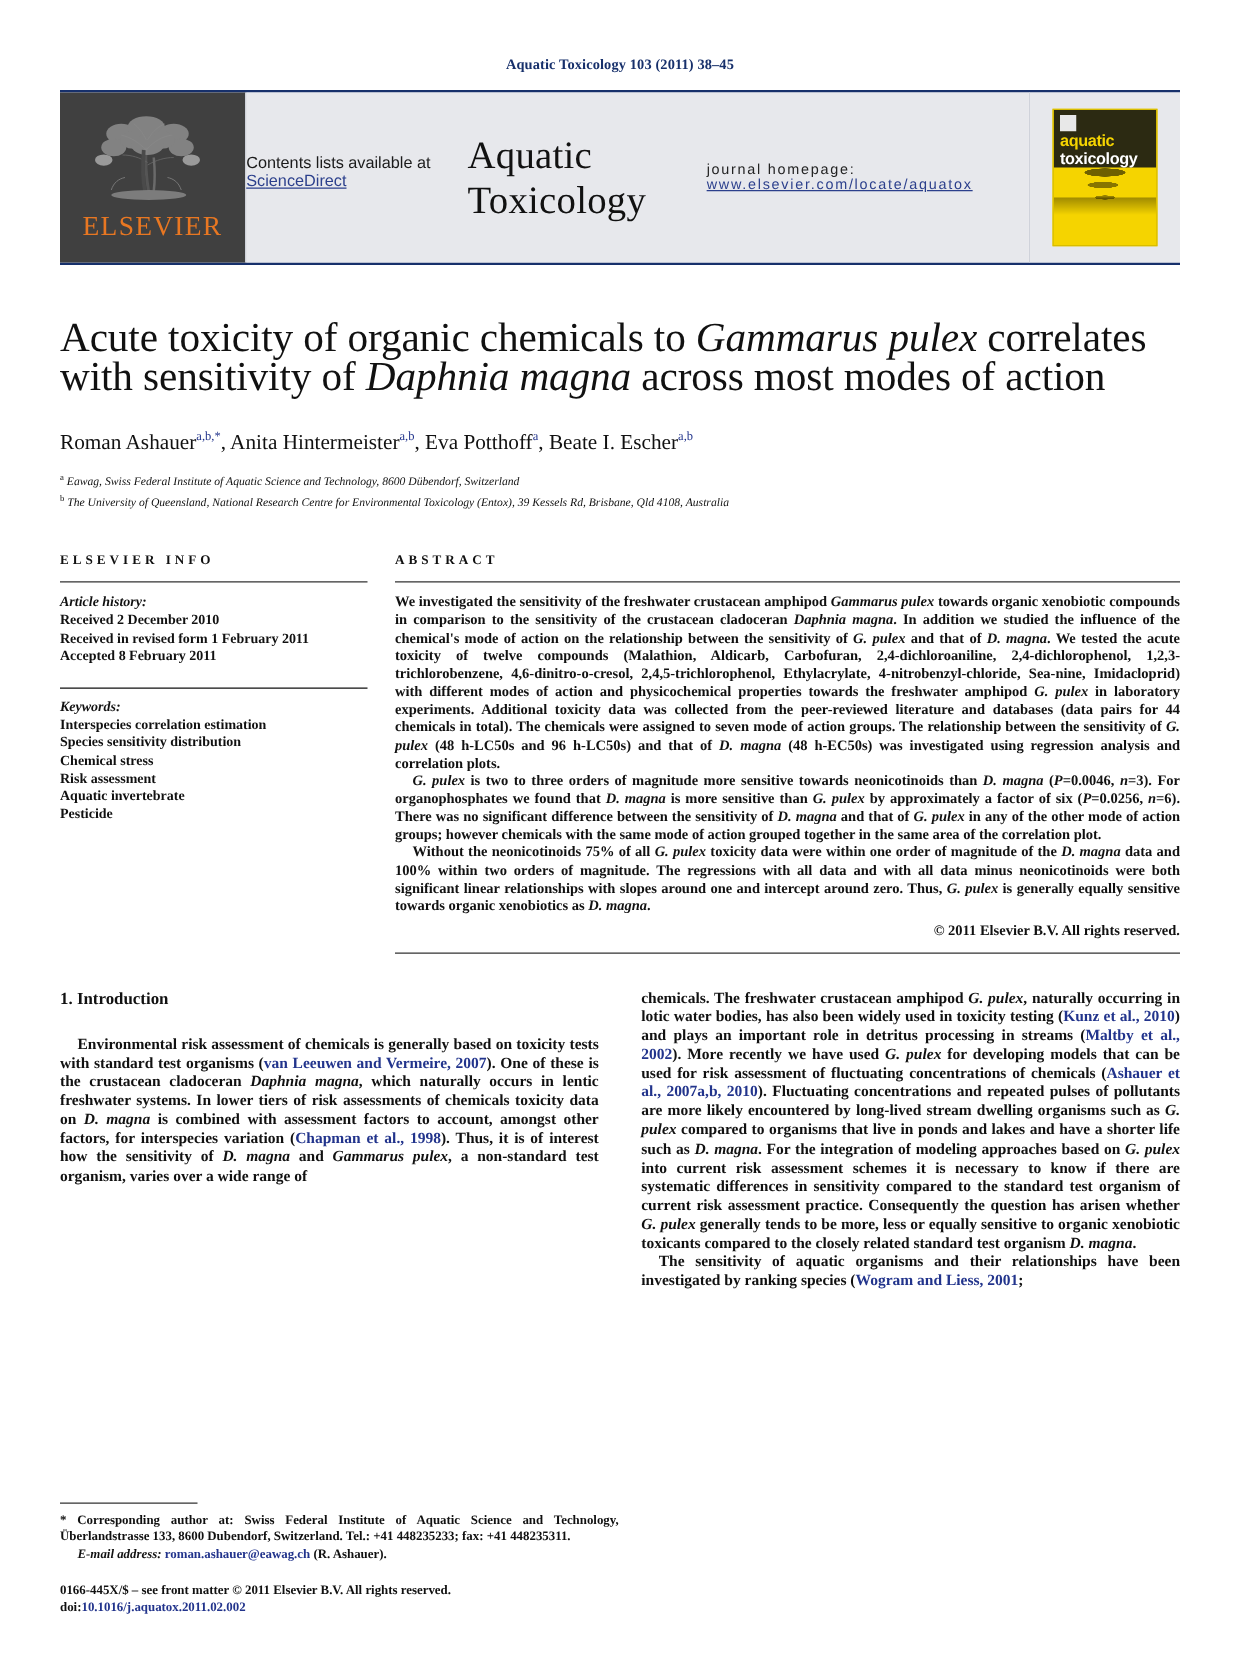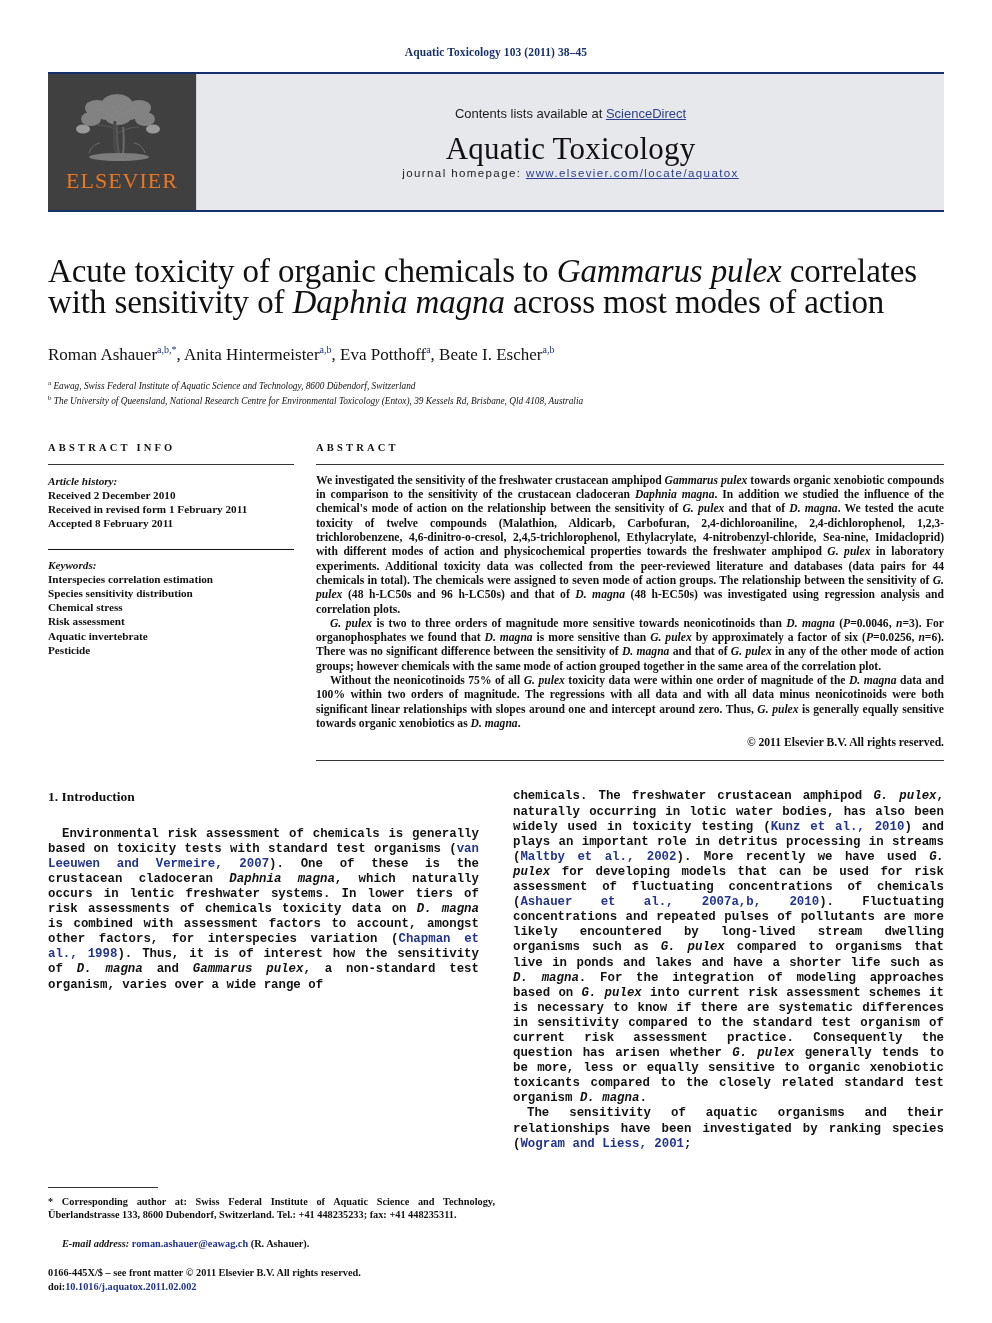--- a/index.html
+++ b/index.html
@@ -42,21 +42,21 @@
   .mast-left{
     width:148px;
     flex:0 0 148px;
     display:flex;align-items:center;justify-content:center;
     background:#404040;
     border-right:1px solid #cfd2da;
   }
   .mast-mid{
     flex:1 1 auto;
     background:#e7e8ec;
-    display:flex;flex-direction:column;
+    display:flex;flex-direction:row;
     align-items:center;justify-content:center;
     position:relative;
   }
   .mast-right{
     width:120px;flex:0 0 120px;
     background:#e7e8ec;
     display:flex;align-items:center;justify-content:center;
     border-left:1px solid #cfd2da;
   }
   .contents-line{
@@ -220,21 +220,21 @@
     font-size:13.5px;
     margin:0 0 22px 0;
   }
   h3.subhead{
     font-family:"Liberation Serif",serif;
     font-weight:bold;
     font-style:italic;
     font-size:12.6px;
     margin:0 0 17px 0;
   }
-  .bcol p{margin:0;text-indent:14px;font-family:Liberation Mono, monospace;}
+  .bcol p{margin:0;text-indent:14px;}
   .bcol p.noindent{text-indent:0;}
   .bcol em{font-style:italic;}
   a.ref{color:#22348c;text-decoration:none;font-weight:bold;}
 
   
   .footnote-wrap{
     position:absolute;
     left:48px;
     width:447px;
     bottom:30px;
@@ -244,21 +244,21 @@
   }
   .fn{
     font-family:"Liberation Serif",serif;
     font-size:10.3px;
     line-height:13.2px;
     font-weight:bold;
     color:#111;
     text-align:justify;
   }
   .fn .star{}
-  .fn-email{margin-top:16px;text-indent:14px;}
+  .fn-email{margin-top:1px;text-indent:14px;}
   .fn-email .lbl{font-style:italic;}
   .fn-email a{color:#22348c;text-decoration:none;}
   .issn{
     margin-top:16px;
     font-family:"Liberation Serif",serif;
     font-size:10.3px;
     line-height:13.4px;
     font-weight:bold;
     color:#111;
   }
@@ -316,20 +316,32 @@
     <div class="mast-mid">
       <div class="contents-line">
         <span>Contents lists available at </span><a class="sd" href="#">ScienceDirect</a>
       </div>
       <div class="journal-name">Aquatic Toxicology</div>
       <div class="homepage">
         <span>journal homepage: </span><a class="url" href="#">www.elsevier.com/locate/aquatox</a>
       </div>
     </div>
 
+    <div class="mast-right">
+      <div class="cover">
+        <div class="covtop"></div>
+        <div class="els-sq"></div>
+        <div class="ctitle">
+          <div>aquatic</div>
+          <div class="l2">toxicology</div>
+        </div>
+        <div class="ripples"></div>
+        <div class="dark"></div>
+      </div>
+    </div>
   </div>
 
   <div class="titleblock">
     <h1 class="doc-title">
       <span>Acute toxicity of organic chemicals to </span><em>Gammarus pulex</em><span> correlates with sensitivity of </span><em>Daphnia magna</em><span> across most modes of action</span>
     </h1>
 
     <div class="authors">
       <span><span>Roman Ashauer</span><sup>a,b,*</sup></span>,
       <span><span>Anita Hintermeister</span><sup>a,b</sup></span>,
@@ -339,21 +351,21 @@
 
     <div class="affil">
       <div><sup>a</sup> <span>Eawag, Swiss Federal Institute of Aquatic Science and Technology, 8600 Dübendorf, Switzerland</span></div>
       <div><sup>b</sup> <span>The University of Queensland, National Research Centre for Environmental Toxicology (Entox), 39 Kessels Rd, Brisbane, Qld 4108, Australia</span></div>
     </div>
   </div>
 
   <div class="inforow">
 
     <div class="col-info">
-      <div class="sec-head">ABSTRACT INFO</div>
+      <div class="sec-head">ELSEVIER INFO</div>
       <div class="rule"></div>
       <div class="info-body">
         <div class="lab">Article history:</div>
         <div>Received 2 December 2010</div>
         <div>Received in revised form 1 February 2011</div>
         <div>Accepted 8 February 2011</div>
       </div>
 
       <div class="kw-block">
         <div class="rule-thick"></div>

